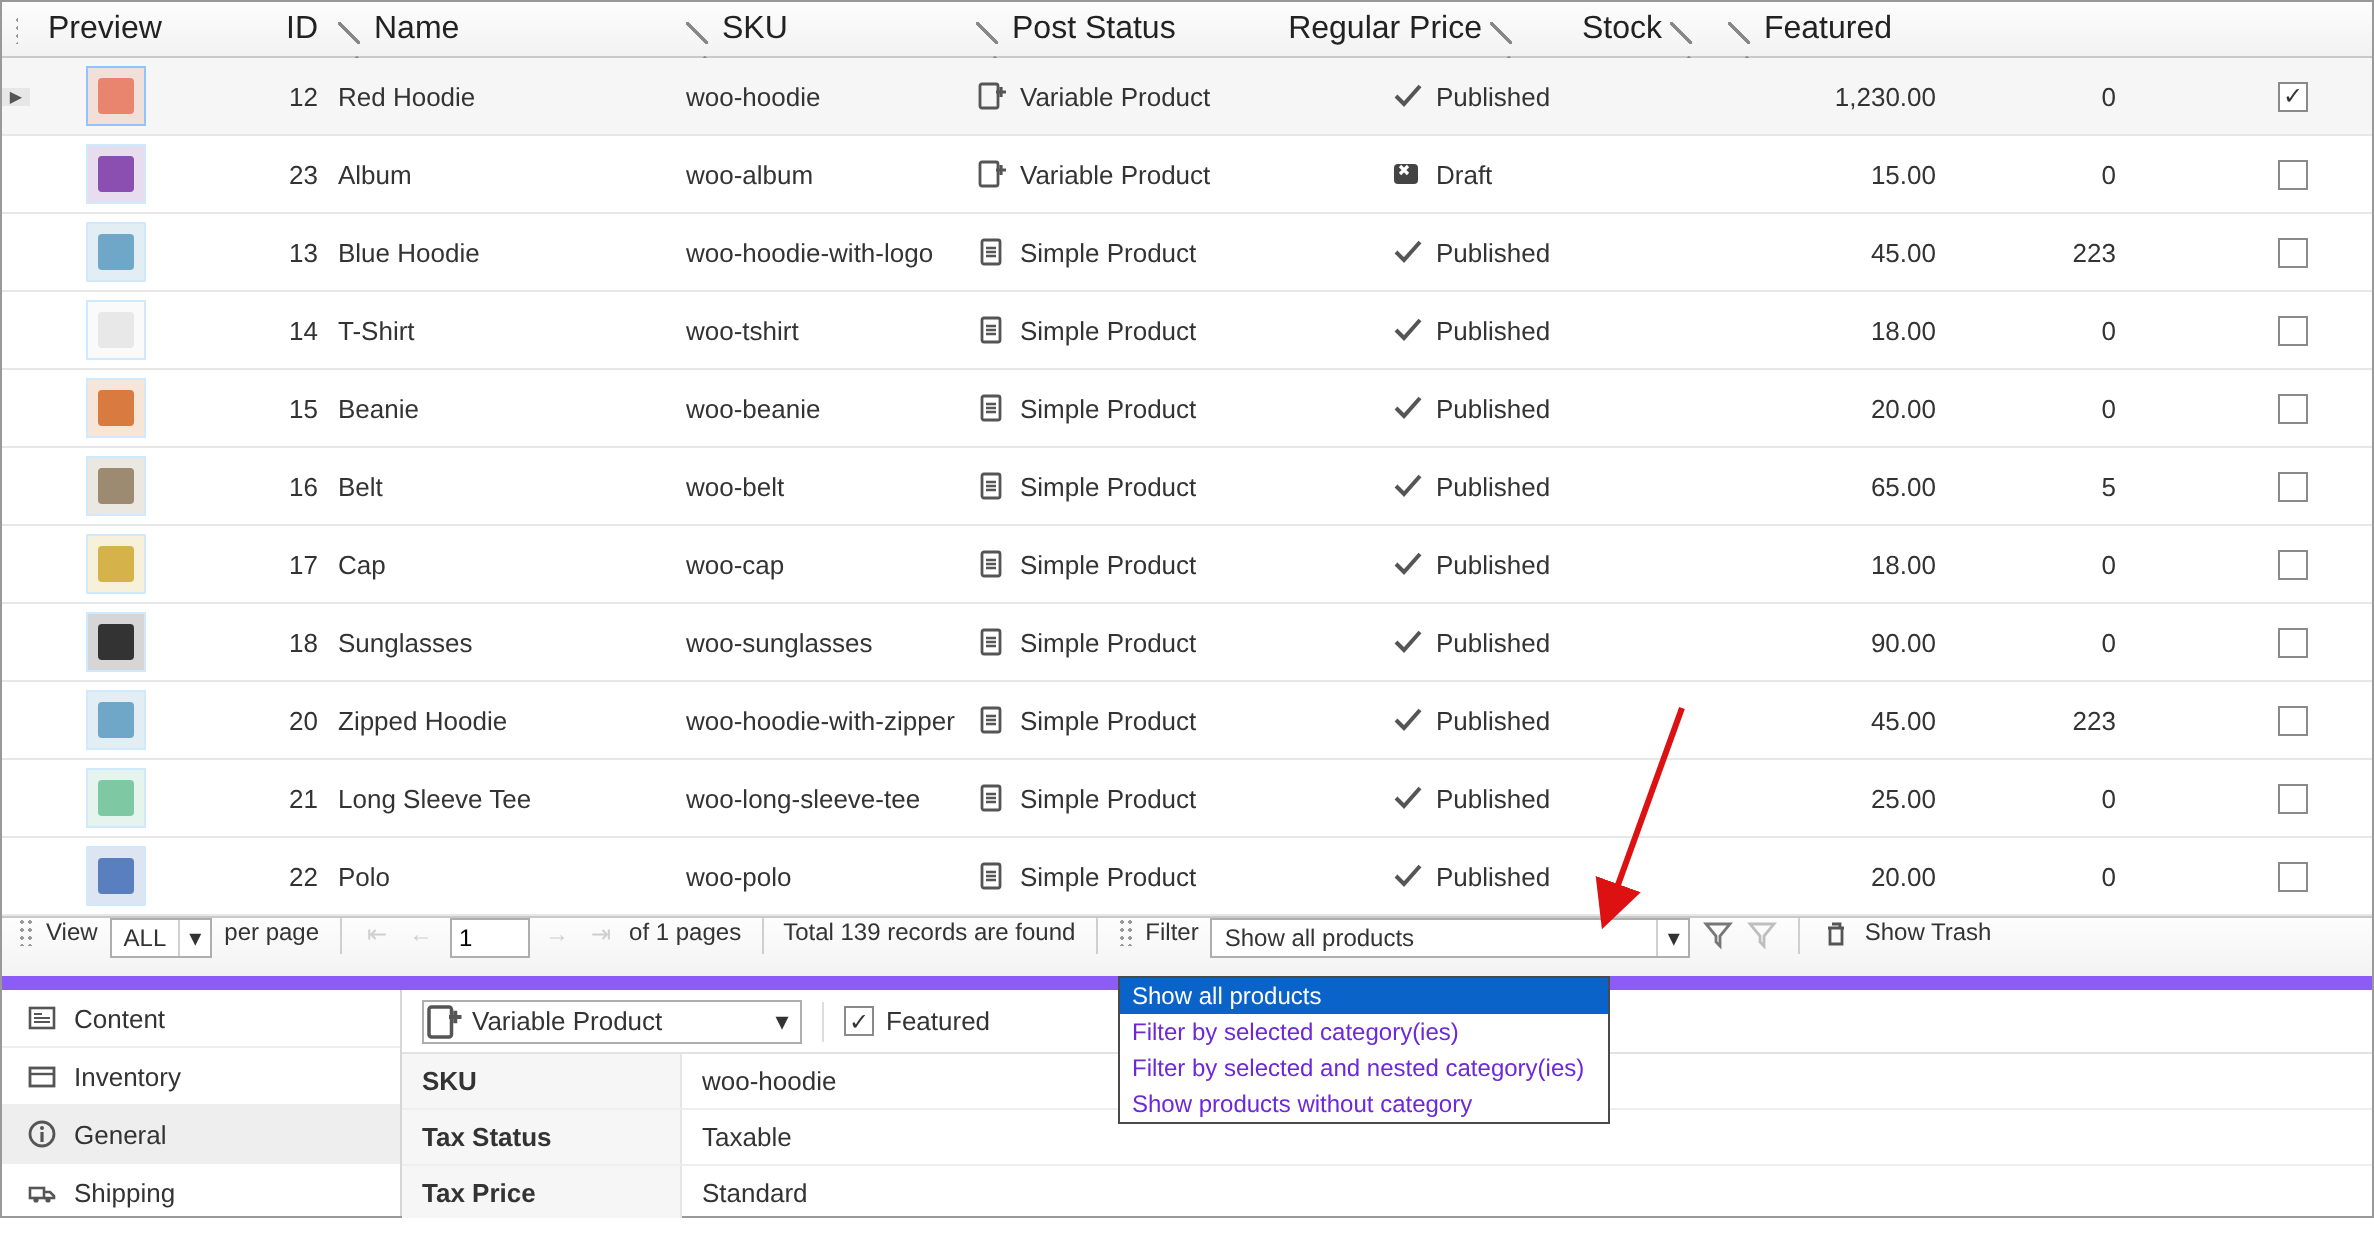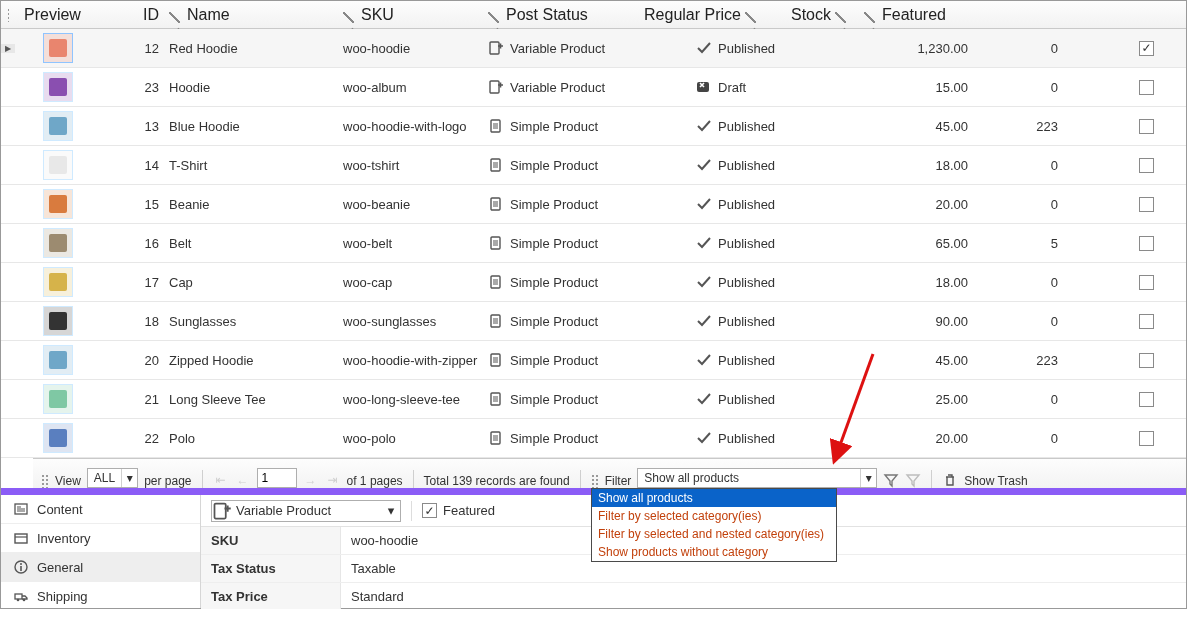--- a/index.html
+++ b/index.html
@@ -74,45 +74,44 @@
   .thumb.sel { border-color:#8fc4ff; }
 
   .celltxt { color:#333; }
   .iconbtn { display:inline-flex; width:16px; height:16px; margin-right:6px; align-items:center; justify-content:center; }
 
   .chk { width:15px; height:15px; border:1px solid #8a8a8a; display:inline-flex; align-items:center; justify-content:center; background:#fff;}
   .chk.checked::after{ content:"✓"; font-size:12px; color:#333; }
 
   
   .toolbar {
-    display:flex; align-items:flex-end; gap:6px;
+    display:flex; align-items:flex-start; gap:6px;
     height:30px; padding:0 8px;
     border-top:1px solid #c9c9c9;
     background:linear-gradient(#fdfdfd,#f3f3f3);
     font-size:12px; color:#333;
     position:relative;
-    margin-left:32px;
   }
   .toolbar .sep { width:1px; height:18px; background:#cfcfcf; margin:0 4px;}
   .toolbar .drop {
     display:flex; align-items:center; height:20px;
     border:1px solid #aeaeae; background:#fff;
   }
   .toolbar .drop .val { padding:0 6px; }
   .toolbar .drop .caret { width:16px; height:100%; display:flex; align-items:center; justify-content:center; border-left:1px solid #d0d0d0;}
   .toolbar .inp { width:40px; height:20px; border:1px solid #aeaeae; background:#fff; padding:0 4px; font-size:12px; }
   .toolbar .navbtn { width:16px; height:16px; display:inline-flex; align-items:center; justify-content:center; color:#888;}
   .toolbar .navbtn.dis { color:#cfcfcf; }
   .filter-drop { width:240px; }
   .filter-drop .val { flex:1; }
   .filter-list{
     position:absolute; top:29px; left:558px; width:246px;
     border:1px solid #4a4a4a; background:#fff; z-index:10;
   }
-  .filter-list .opt{ padding:2px 6px; font-size:12px; color:#c2410c; cursor:default;}
+  .filter-list .opt{ padding:2px 6px; font-size:12px; color:#6d28d9; cursor:default;}
   .filter-list .opt.sel{ background:#0a63c9; color:#fff; }
 
   .ticon { width:16px; height:16px; display:inline-flex; align-items:center; justify-content:center; }
 
   
   .details{
     display:flex; border-top:7px solid #8b5cf6; height:120px;
   }
   .tabs{
     width:200px; border-right:1px solid #d6d6d6; background:#fff;
@@ -301,21 +300,21 @@
     </div>
       </div>
       <div class="tr">
     <div class="td col-handle"></div>
     <div class="td col-preview">
       <span class="thumb " style="background:#8a4fb033">
         <span style="width:18px;height:18px;background:#8a4fb0;border-radius:2px;display:inline-block"></span>
       </span>
     </div>
     <div class="td col-id celltxt">23</div>
-    <div class="td col-name celltxt">Hoodie</div>
+    <div class="td col-name celltxt">Album</div>
     <div class="td col-sku celltxt">woo-album</div>
     <div class="td col-ptype">
       <span class="iconbtn">
             <svg viewBox="0 0 16 16">
               <use href="#doc-plus"></use>
             </svg>
           </span>
       <span class="celltxt">Variable Product</span>
     </div>
     <div class="td col-status">

